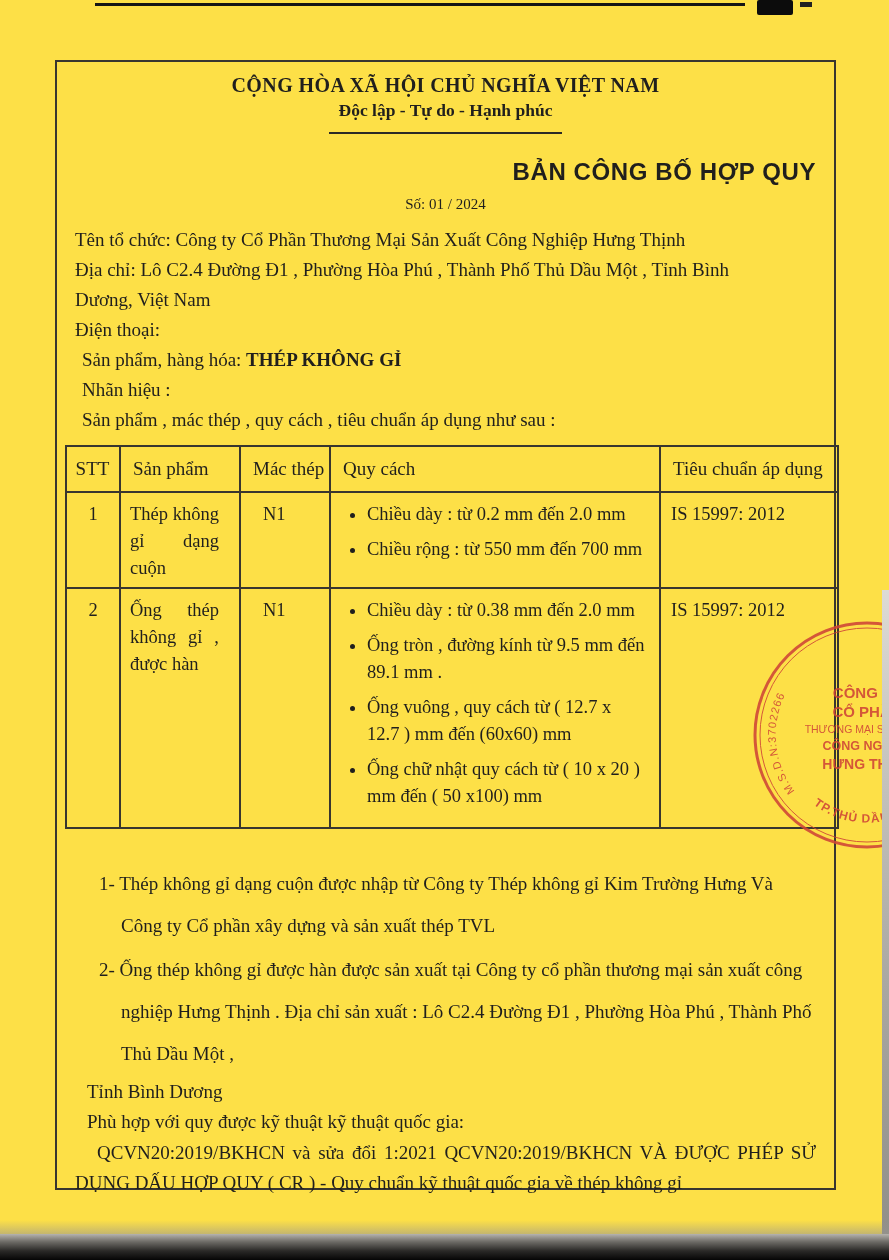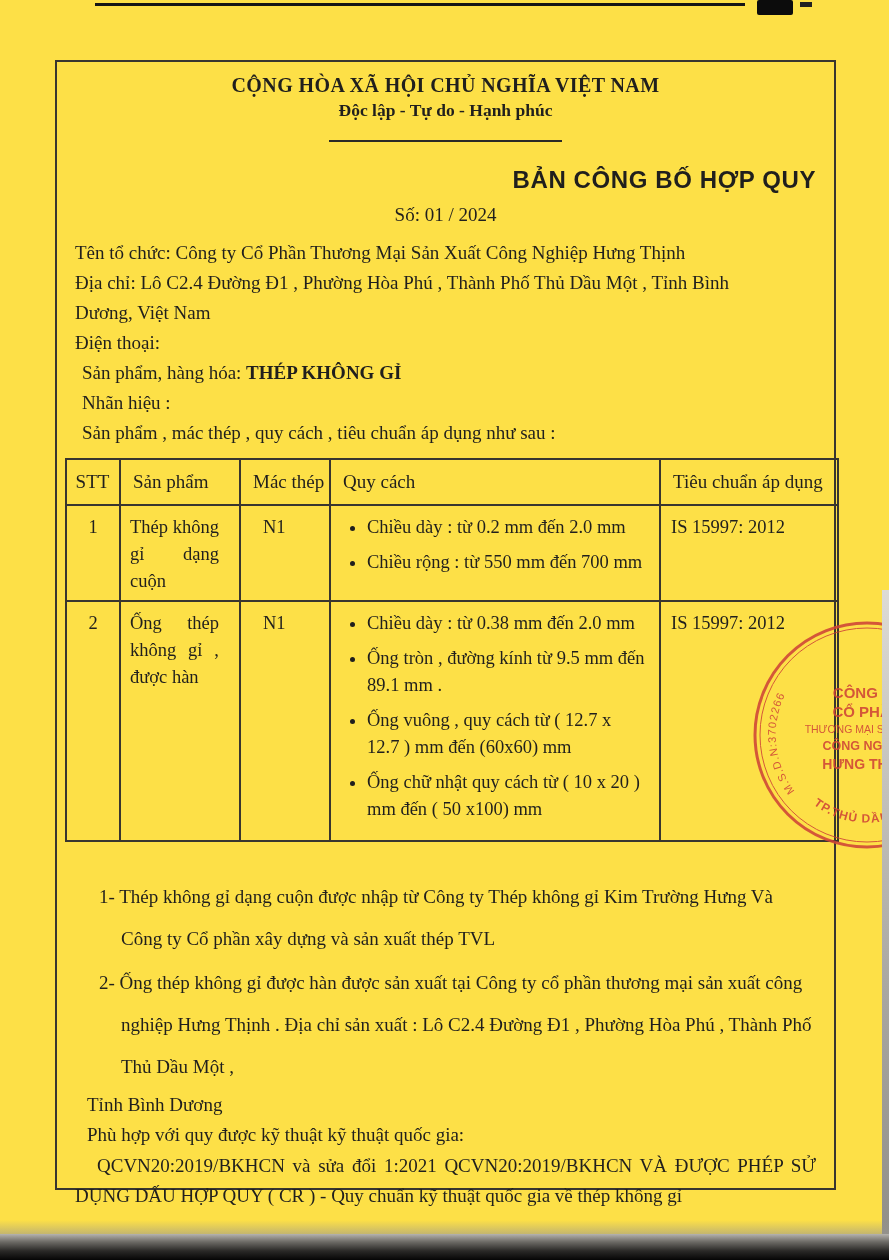--- a/index.html
+++ b/index.html
@@ -7,24 +7,24 @@
   .page{position:relative;width:889px;height:1260px;background:#fde047;overflow:hidden;
         font-family:"Liberation Serif",serif;color:#201f1d;}
 
   
   .frame{position:absolute;left:55px;top:60px;width:781px;height:1130px;
          border:2px solid #38362f;padding:12px 18px 0 18px;box-sizing:border-box;}
 
   .nat-title{text-align:center;font-weight:bold;font-size:20px;letter-spacing:.4px;}
   .motto{text-align:center;margin-top:3px;}
   .motto span{display:inline-block;font-weight:bold;font-size:17.5px;
-              border-bottom:2px solid #2b2a26;padding:0 10px 19px 10px;}
+              border-bottom:2px solid #2b2a26;padding:0 10px 11px 10px;}
   .doc-title{text-align:right;font-family:"Liberation Sans",sans-serif;font-size:24px;
              font-weight:bold;margin:24px 0 0 0;letter-spacing:.6px;}
-  .doc-number{text-align:center;font-size:19px;margin-top:10px;}
+  .doc-number{text-align:center;font-size:15px;margin-top:10px;}
 
   .intro{margin-top:12px;font-size:19px;line-height:30px;}
   .ln{margin:0;}
   .ln-address{padding-right:52px;}
   .ln-indent{padding-left:7px;}
 
   .spec-table{border-collapse:collapse;table-layout:fixed;width:772px;
               margin:10px 0 0 -10px;font-size:18.5px;}
   .spec-table th,.spec-table td{border:2px solid #38362f;}
   .spec-table th{font-weight:normal;font-size:19px;height:42px;text-align:left;

